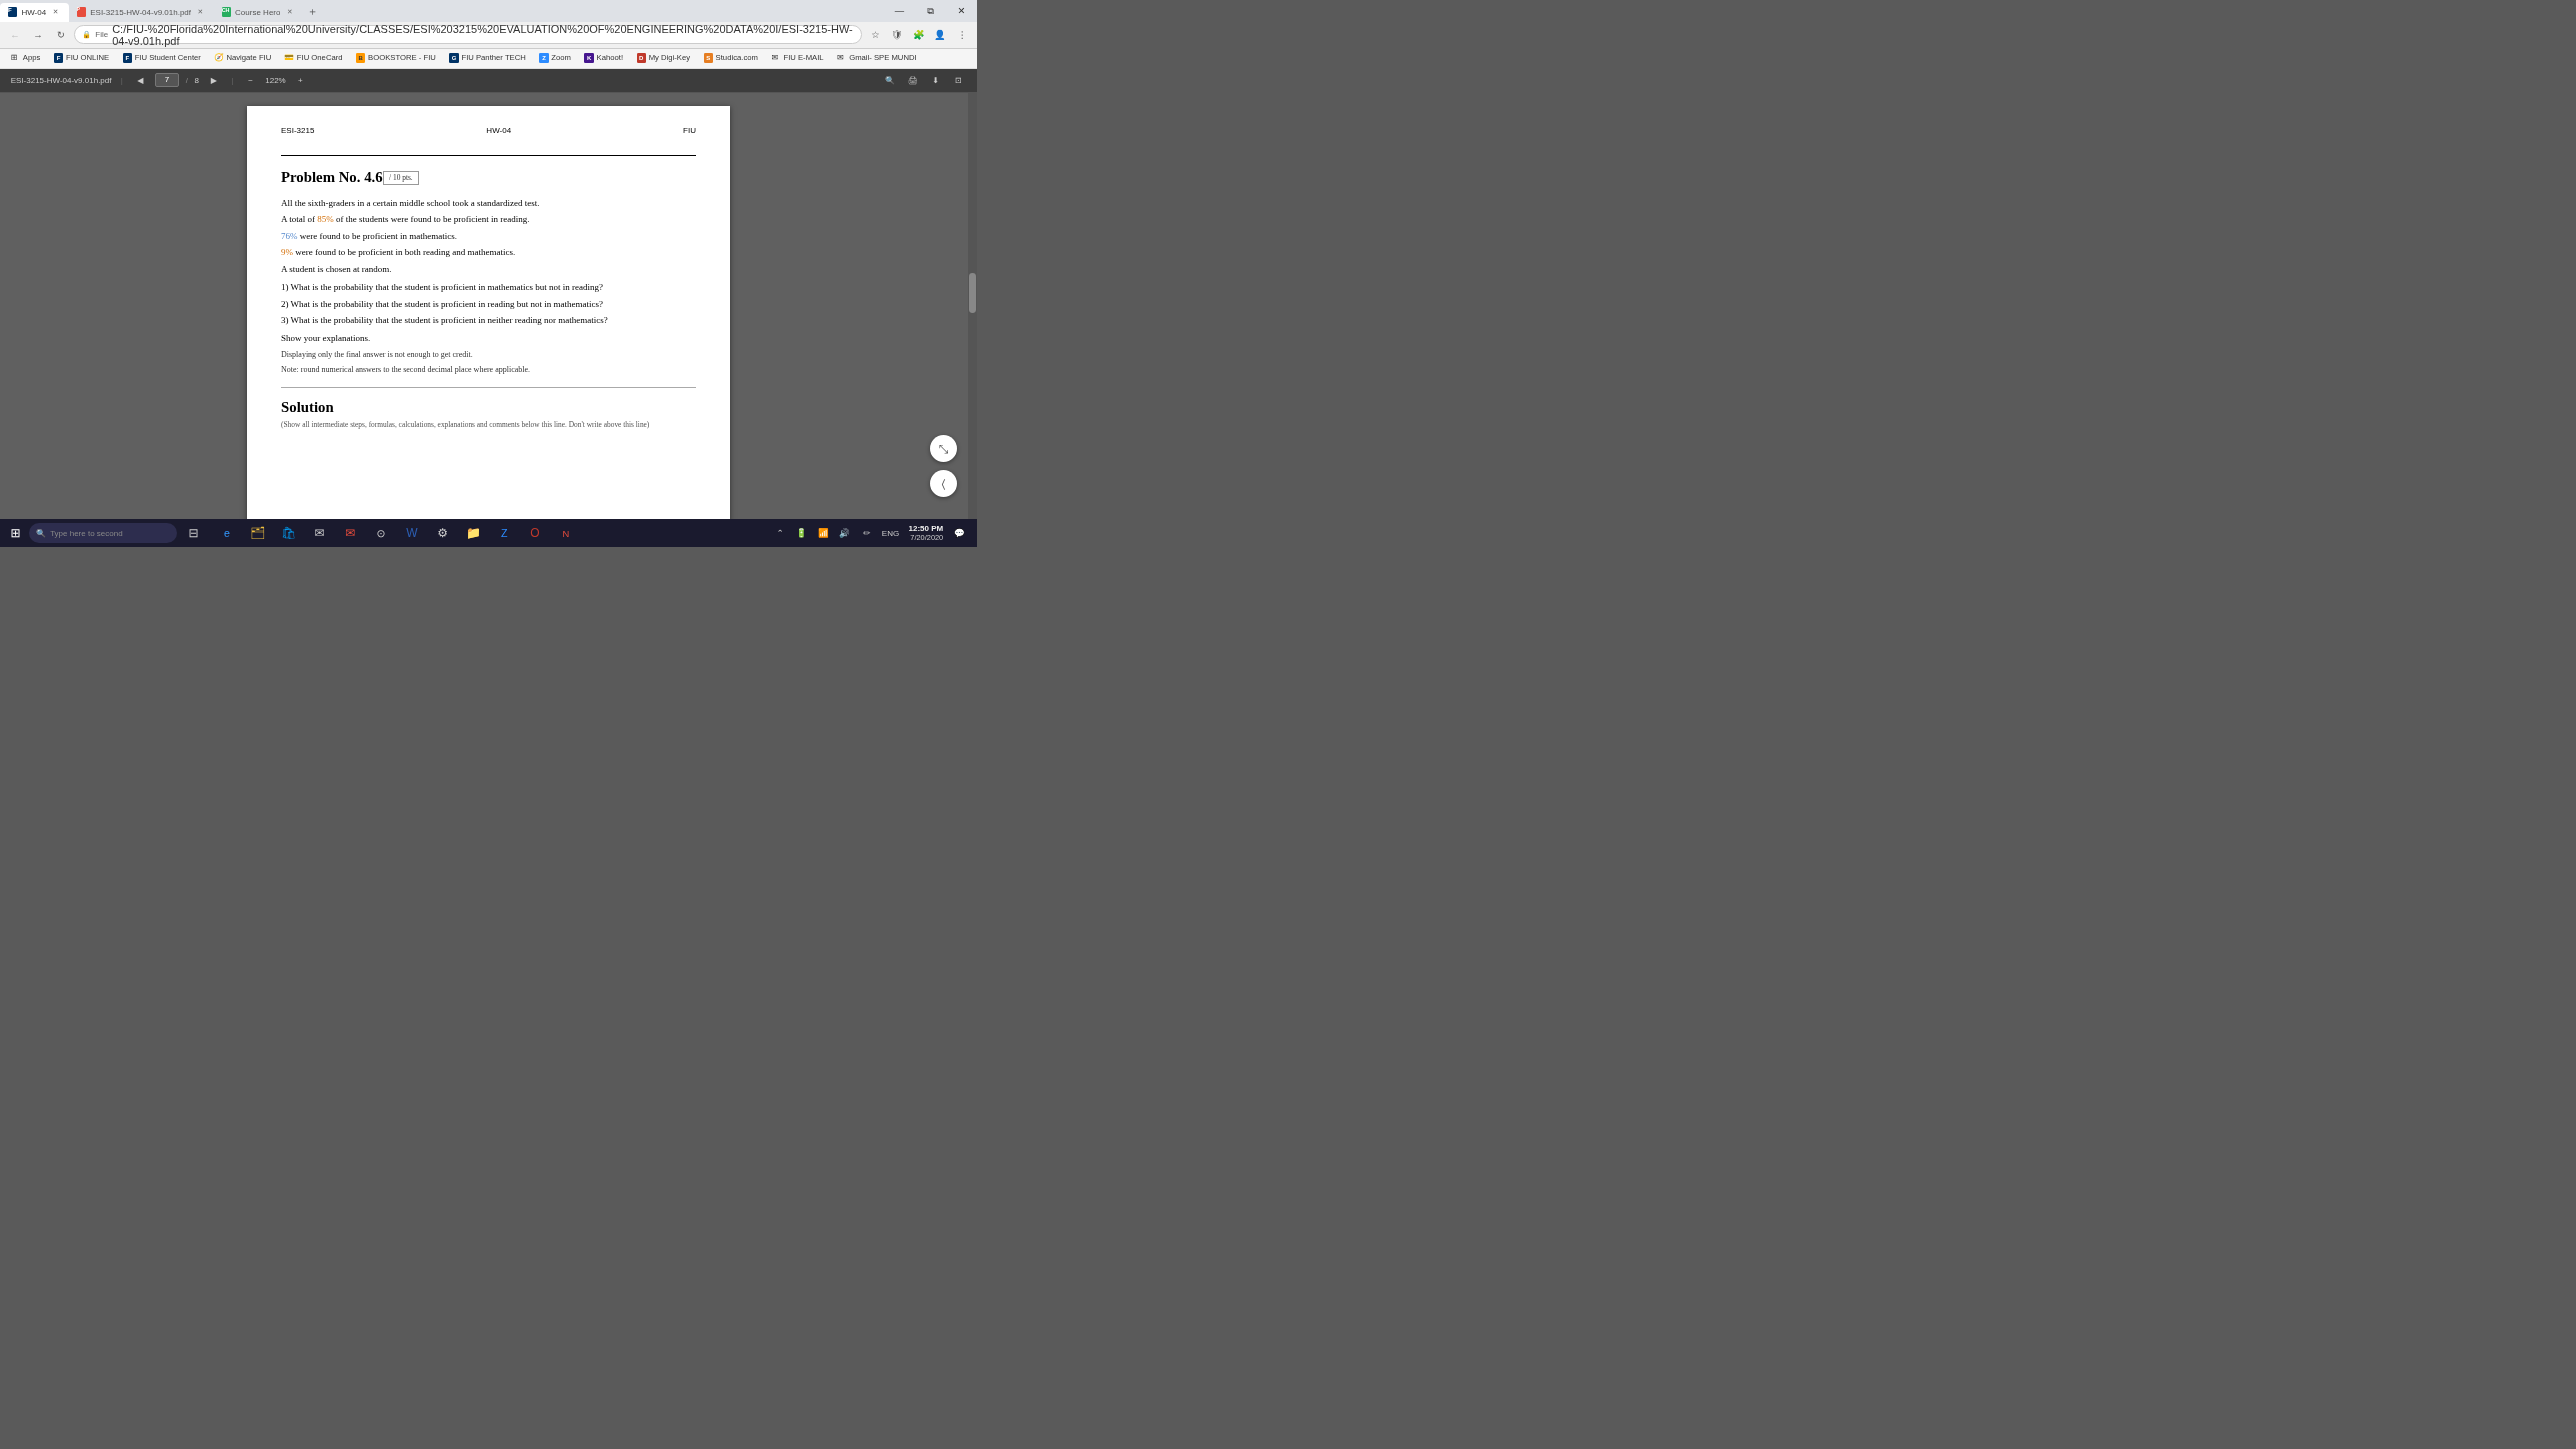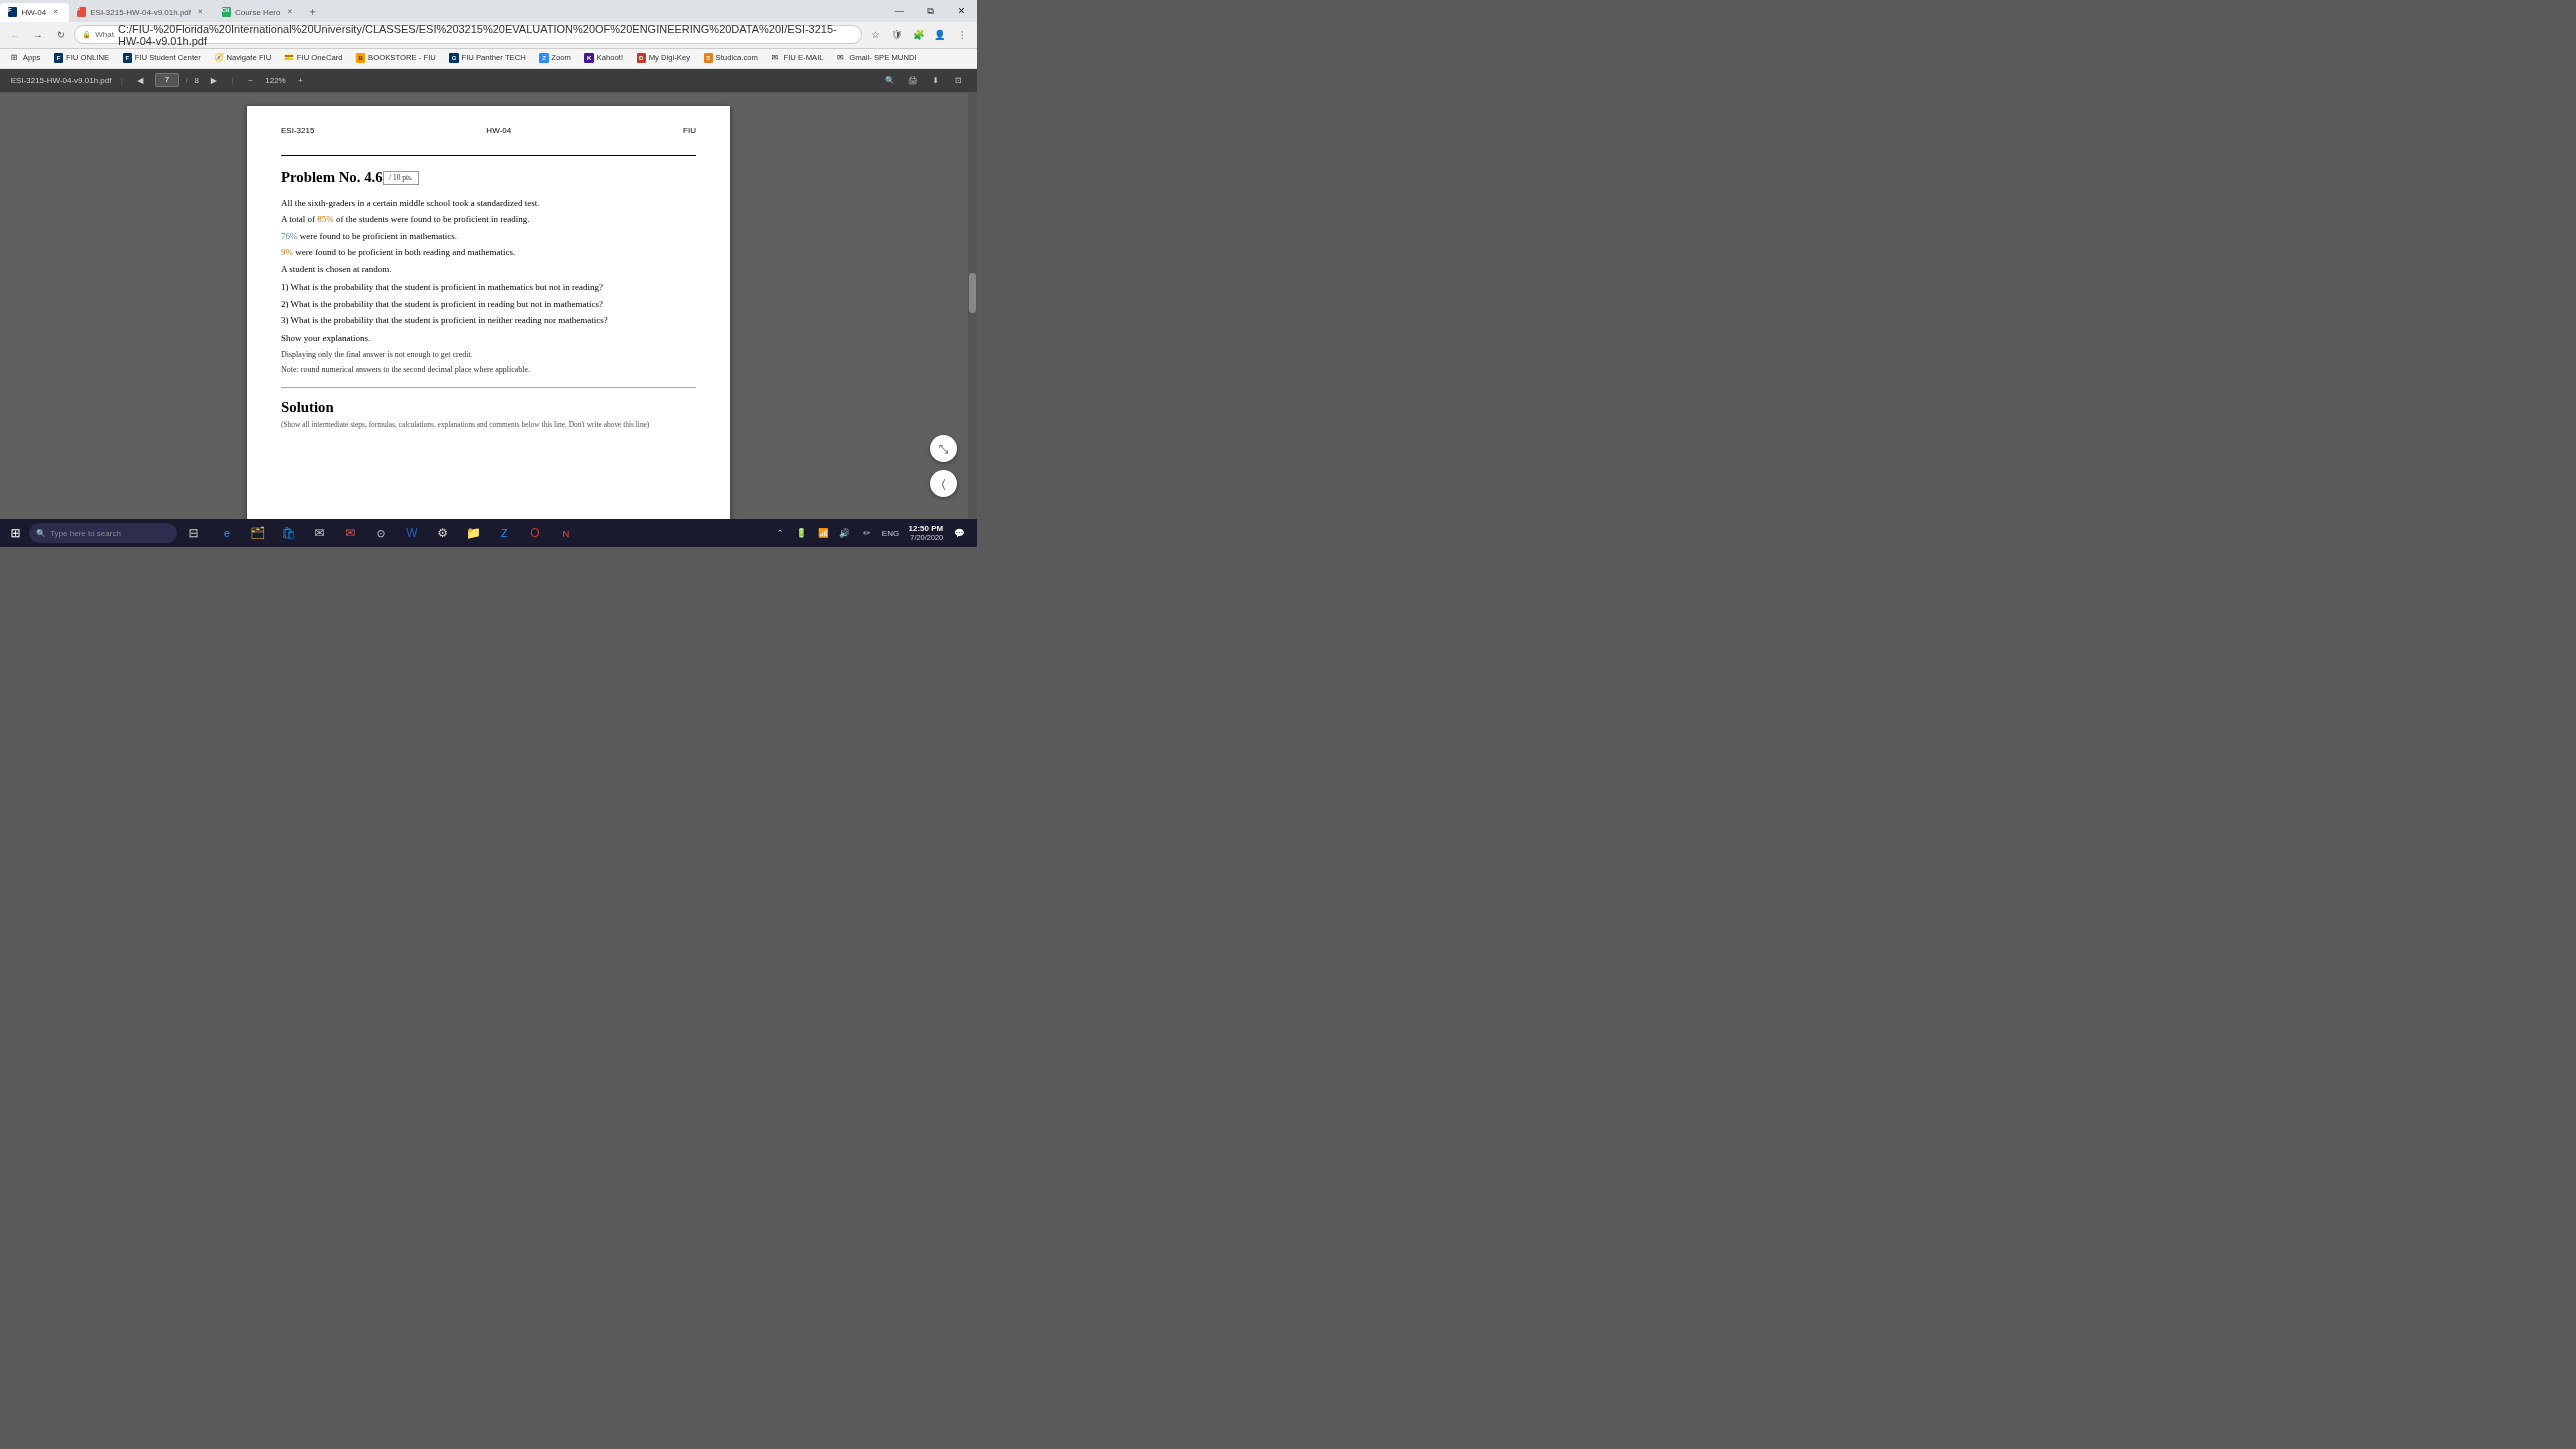--- a/index.html
+++ b/index.html
@@ -556,21 +556,21 @@
     <div class="win-btn close">✕</div>
   </div>
 </div>
 
 <div class="nav-bar">
   <div class="nav-btn disabled">←</div>
   <div class="nav-btn">→</div>
   <div class="nav-btn">↻</div>
   <div class="address-bar">
     <span class="lock-icon">🔒</span>
-    <span class="file-label">What</span>
+    <span class="file-label">File</span>
     <span class="url-text" style="font-size:11px; color:#333;">C:/FIU-%20Florida%20International%20University/CLASSES/ESI%203215%20EVALUATION%20OF%20ENGINEERING%20DATA%20I/ESI-3215-HW-04-v9.01h.pdf</span>
   </div>
   <div class="nav-actions">
     <div class="nav-action-btn">☆</div>
     <div class="nav-action-btn">🛡</div>
     <div class="nav-action-btn">🧩</div>
     <div class="nav-action-btn">👤</div>
     <div class="nav-action-btn">⋮</div>
   </div>
 </div>
@@ -709,21 +709,21 @@
 </div>
 
 <div class="taskbar">
 
   <div class="taskbar-start">
     <span class="windows-logo">⊞</span>
   </div>
 
   <div class="taskbar-search">
     <span class="taskbar-search-icon">🔍</span>
-    <span class="taskbar-search-text">Type here to search</span>
+    <span class="taskbar-search-text">Type here to second</span>
   </div>
 
   <div class="taskbar-btn">
     <span class="taskbar-btn-icon">⊟</span>
   </div>
 
   <div class="taskbar-center">
     <div class="taskbar-btn">
       <span class="taskbar-btn-icon" style="color:#3399ff; font-size:10.7px;">e</span>
     </div>

